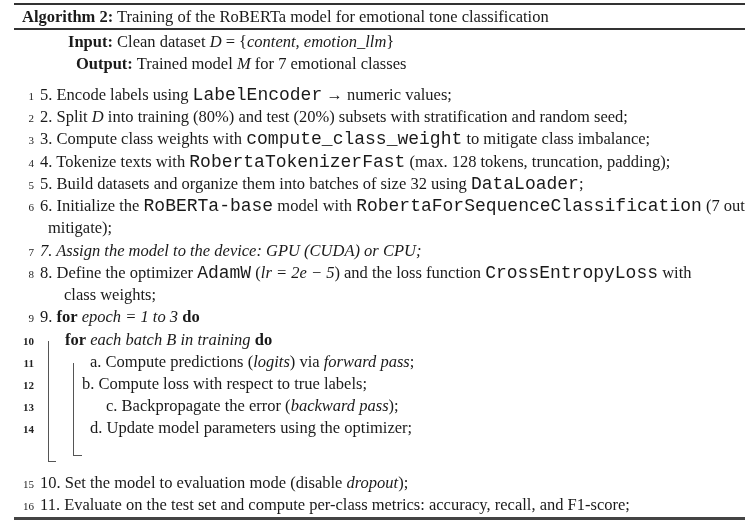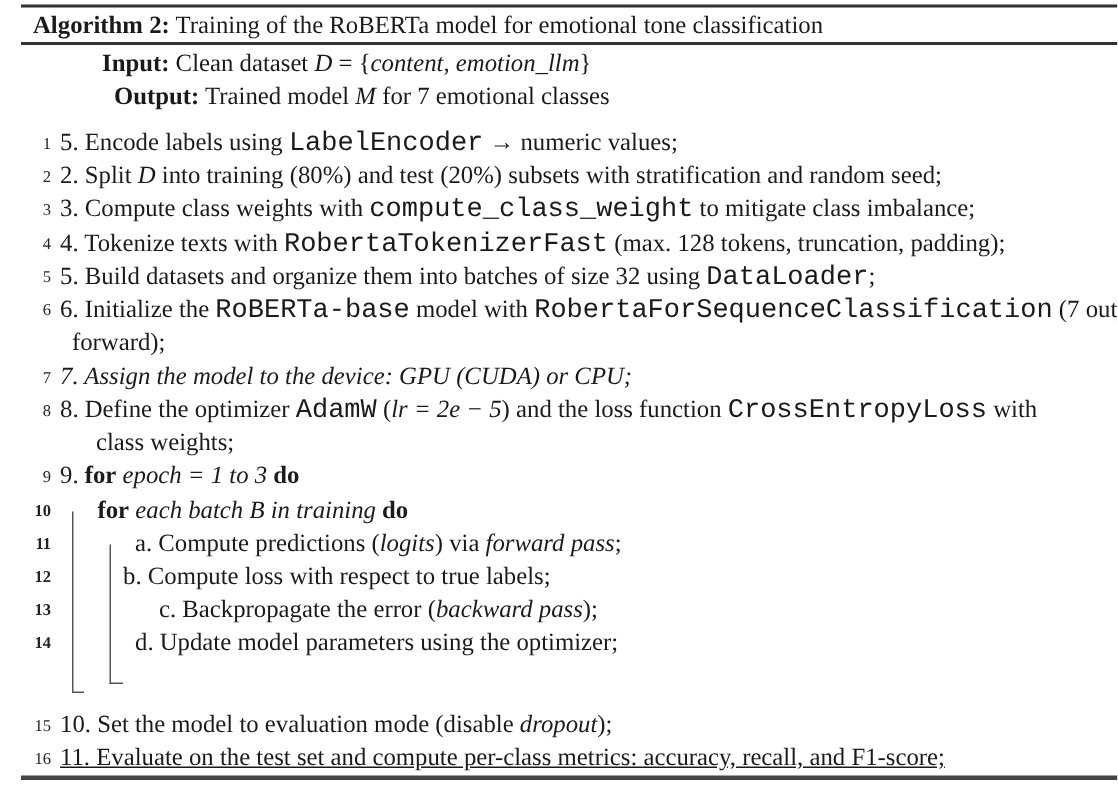--- a/index.html
+++ b/index.html
@@ -67,21 +67,21 @@
   <div class="row" style="top:173px;">
     <span class="ln">5</span>
     <span class="txt" style="left:40px;"><span>5. Build datasets and organize them into batches of size 32 using </span><span class="mono">DataLoader</span><span>;</span></span>
   </div>
 
   <div class="row" style="top:195px;">
     <span class="ln">6</span>
     <span class="txt" style="left:40px;"><span>6. Initialize the </span><span class="mono">RoBERTa-base</span><span> model with </span><span class="mono">RobertaForSequenceClassification</span><span> (7 output</span></span>
   </div>
   <div class="row" style="top:217px;">
-    <span class="txt" style="left:48px;">forward);</span>
+    <span class="txt" style="left:48px;">mitigate);</span>
   </div>
 
   <div class="row" style="top:240px;">
     <span class="ln">7</span>
     <span class="txt" style="left:40px;font-style:italic;">7. Assign the model to the device: GPU (CUDA) or CPU;</span>
   </div>
 
   <div class="row" style="top:262px;">
     <span class="ln">8</span>
     <span class="txt" style="left:40px;"><span>8. Define the optimizer </span><span class="mono">AdamW</span><span> (</span><i>lr = 2e − 5</i><span>) and the loss function </span><span class="mono">CrossEntropyLoss</span><span> with</span></span>
@@ -125,17 +125,17 @@
   <div class="vline" style="left:73px; top:363px; height:93px;"></div>
   <div class="hline" style="left:73px; top:455px; width:9px;"></div>
 
   <div class="row" style="top:472px;">
     <span class="ln">15</span>
     <span class="txt" style="left:40px;"><span>10. Set the model to evaluation mode (disable </span><i>dropout</i><span>);</span></span>
   </div>
 
   <div class="row" style="top:494px;">
     <span class="ln">16</span>
-    <span class="txt" style="left:40px;text-decoration:underline;">11. Evaluate on the test set and compute per-class metrics: accuracy, recall, and F1-score;</span>
+    <span class="txt" style="left:40px;">11. Evaluate on the test set and compute per-class metrics: accuracy, recall, and F1-score;</span>
   </div>
 
   <div class="rule bot"></div>
 </div>
 
 </body></html>

